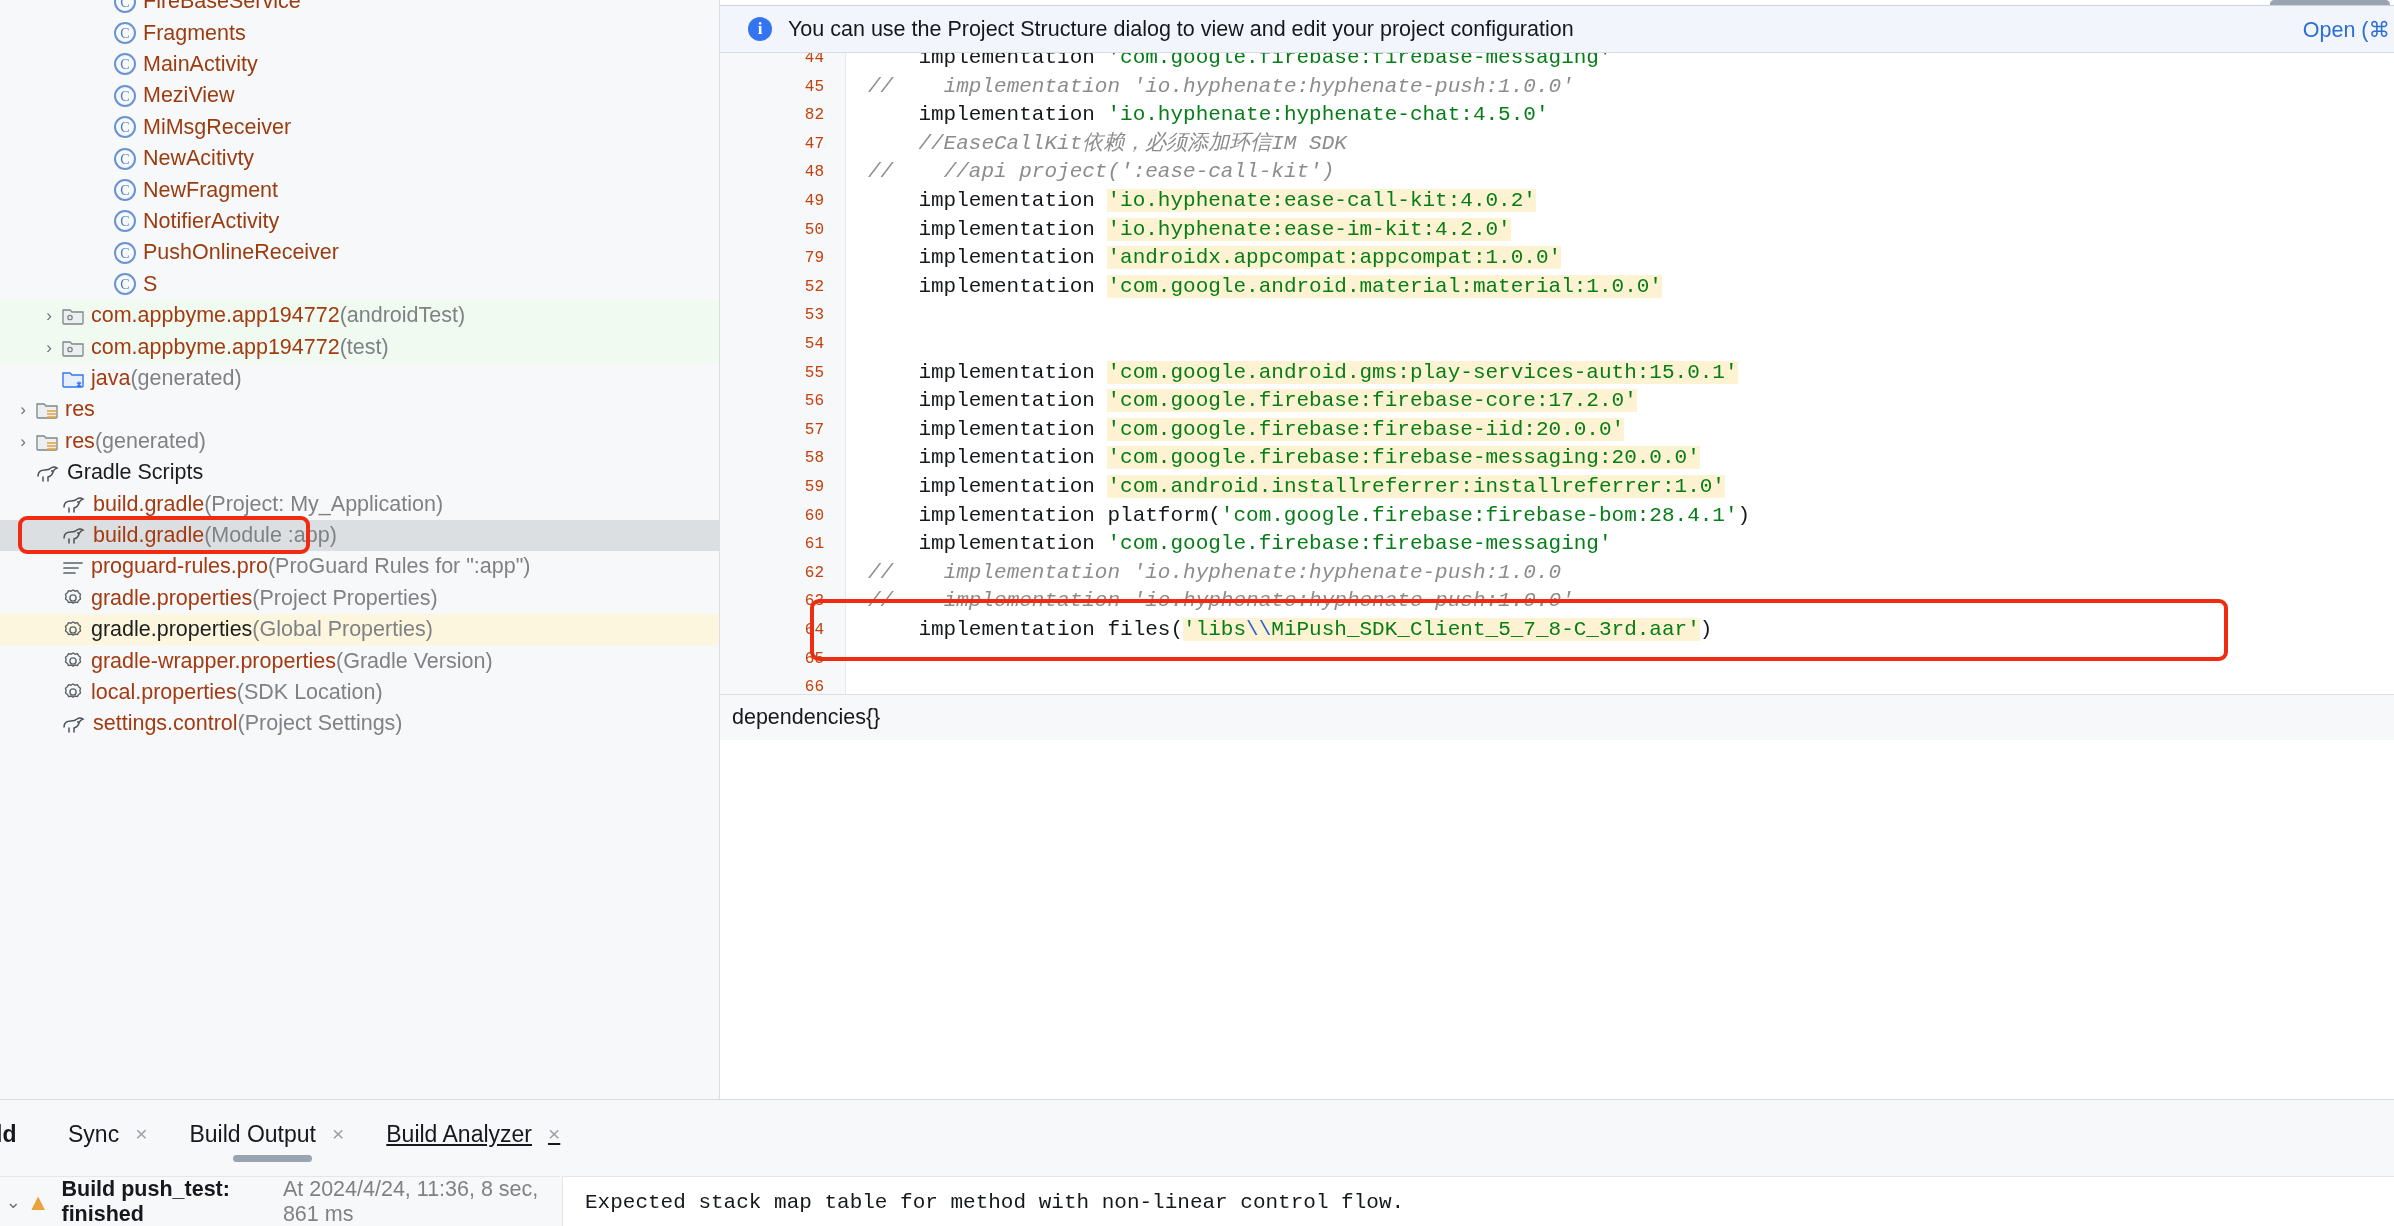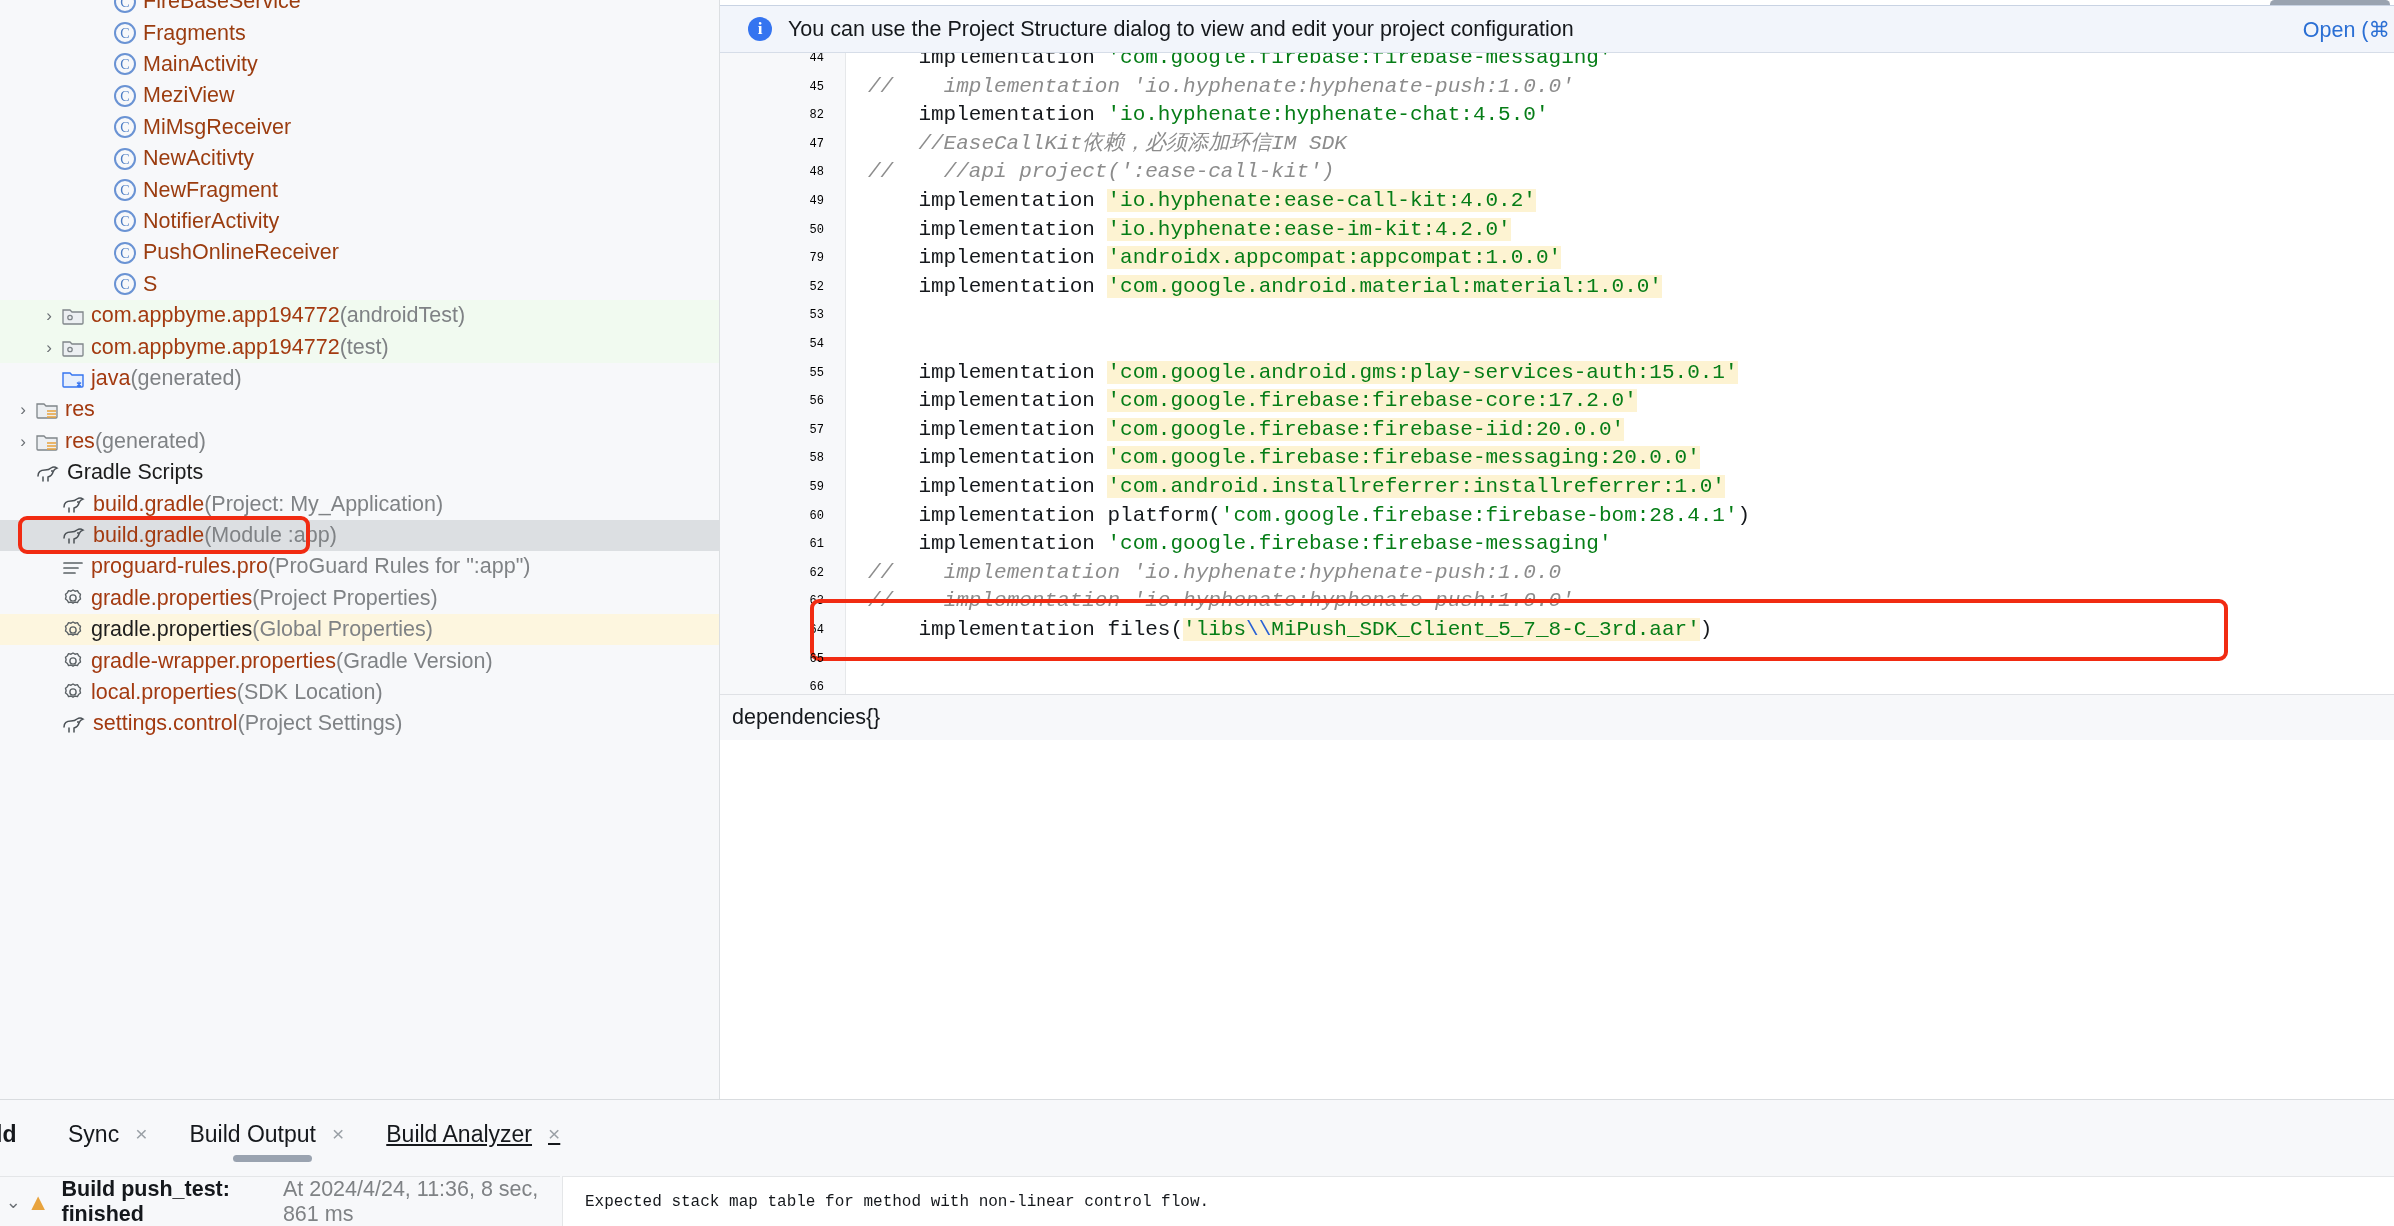--- a/index.html
+++ b/index.html
@@ -92,21 +92,21 @@
     position:absolute; left:0; top:0; width:126px; height:100%;
     background:#f7f8fa; border-right:1px solid #e6e8ea;
   }
   .code-line {
     position:relative; height:28.6px; font-size:21px;
     font-family:"Liberation Mono", monospace; white-space:pre;
     line-height:28.6px;
   }
   .ln {
     position:absolute; left:0; width:104px; text-align:right;
-    color:#000000; font-family:"Liberation Mono", monospace; font-size:12px;
+    color:#c2410c; font-family:"Liberation Mono", monospace; font-size:16px;
   }
   .ctext { position:absolute; left:148px; }
   .k-impl { color:#15181c; }
   .k-str  { color:#067d17; }
   .k-cmt  { color:#8c8c8c; font-style:italic; }
   .k-pfx  { color:#8c8c8c; font-style:italic; }
   .hl     { background:#fdf3d2; }
   .k-esc  { color:#2a61d4; }
 
   #code-footer {
@@ -140,21 +140,21 @@
     border-top:1px solid #e4e6e8;
   }
   #build-status .chev { width:32px; text-align:center; color:#6b7075; font-size:18px; }
   #build-status .warn { color:#e8a33d; font-size:23px; margin-right:12px; }
   #build-status b { color:#15181c; }
   #build-status .dim { color:#7f8285; margin-left:7px; }
 
   #build-console {
     position:absolute; left:562px; top:76px; right:0; height:51px;
     background:#fff; border-top:1px solid #e4e6e8; border-left:1px solid #e4e6e8;
-    font-family:"Liberation Mono", monospace; font-size:16px; color:#15181c;
+    font-family:"Liberation Mono", monospace; font-size:21px; color:#15181c;
     display:flex; align-items:center; padding-left:22px; white-space:nowrap;
   }
 
   .divider-v {
     position:absolute; left:719px; top:0; width:1px; height:1099px; background:#dcdfe2;
   }
 </style>
 </head>
 <body>
 

